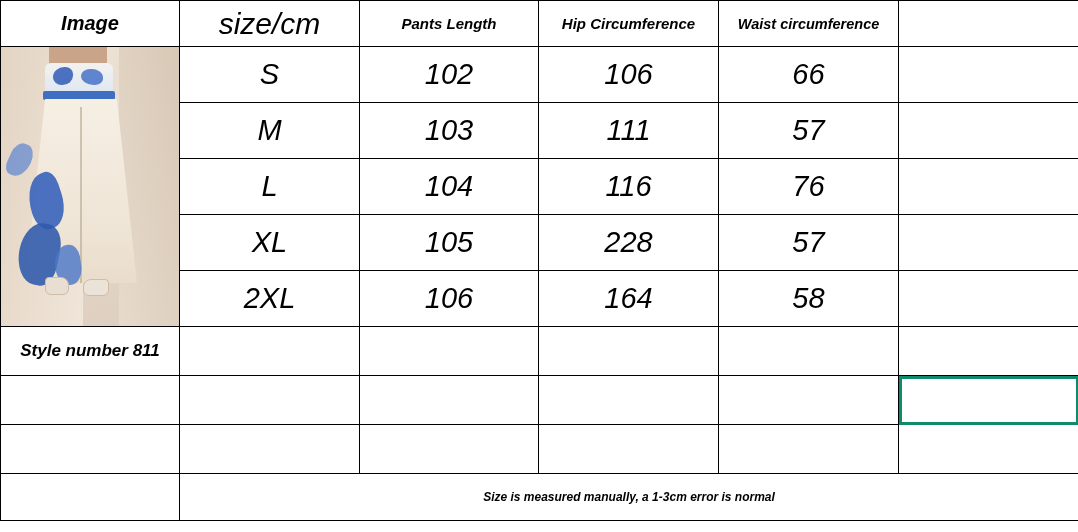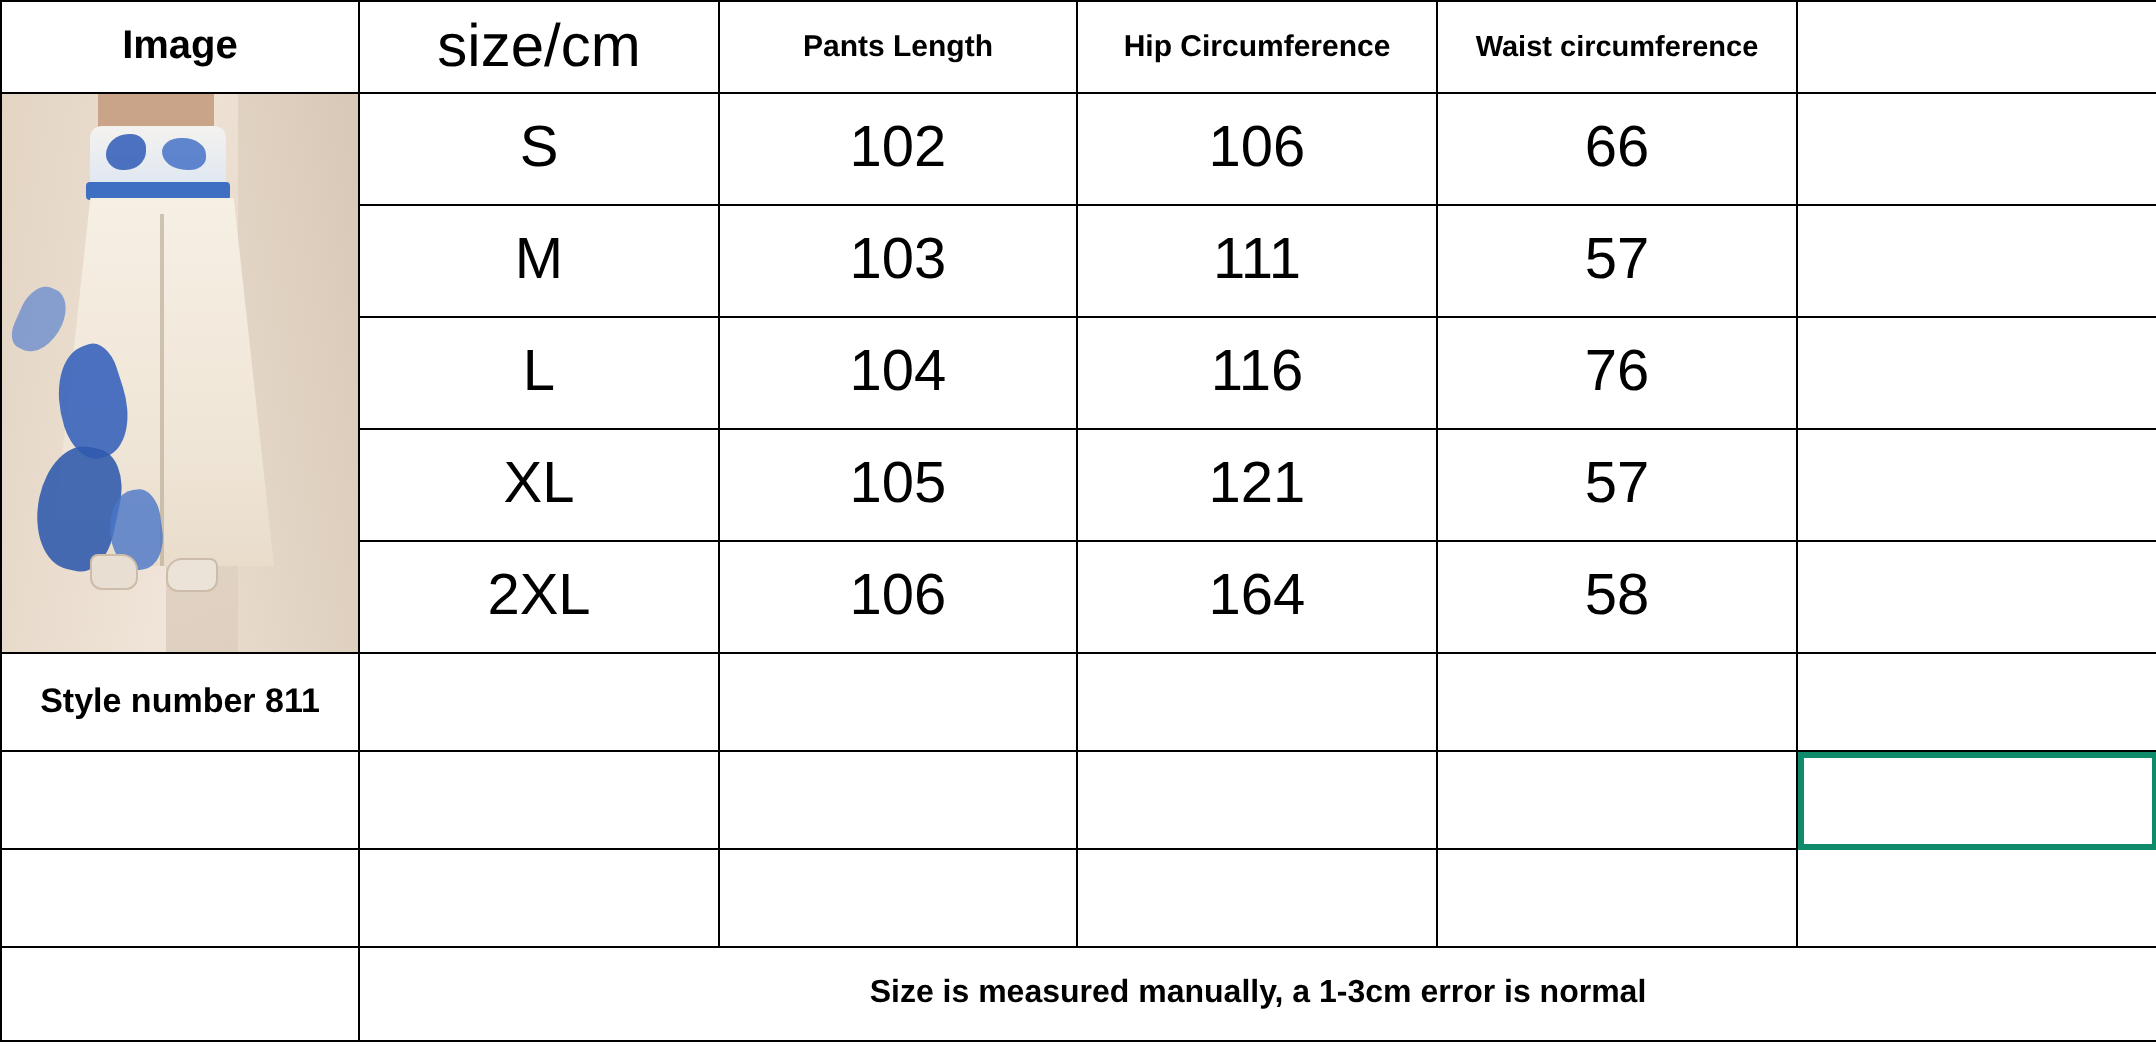--- a/index.html
+++ b/index.html
@@ -17,20 +17,21 @@
   .sheet {
     position: relative;
     width: 1078px;
     height: 532px;
   }
   table.size-table {
     border-collapse: collapse;
     table-layout: fixed;
     width: 1078px;
     height: 456px;
+    font-style: italic;
   }
   table.size-table td {
     border: 1px solid #000000;
     padding: 0;
     text-align: center;
     vertical-align: middle;
     overflow: hidden;
   }
   
   col.c-image { width: 179px; }
@@ -212,21 +213,21 @@
 
   
   td.highlight {
     outline: 3px solid #0f8a6a;
     outline-offset: -3px;
   }
 
   
   tr.footer-row td { height: 46px; }
   .cell-note {
-    font-size: 16px;
+    font-size: 12px;
     font-weight: bold;
     text-align: center;
   }
 </style>
 </head>
 <body>
 
 <div class="sheet">
   <table class="size-table">
     <colgroup>
@@ -286,21 +287,21 @@
         <td class="cell-size">L</td>
         <td class="cell-num">104</td>
         <td class="cell-num">116</td>
         <td class="cell-num">76</td>
         <td></td>
       </tr>
 
       <tr class="data-row">
         <td class="cell-size">XL</td>
         <td class="cell-num">105</td>
-        <td class="cell-num">121</td>
+        <td class="cell-num">228</td>
         <td class="cell-num">57</td>
         <td></td>
       </tr>
 
       <tr class="data-row">
         <td class="cell-size">2XL</td>
         <td class="cell-num">106</td>
         <td class="cell-num">164</td>
         <td class="cell-num">58</td>
         <td></td>

